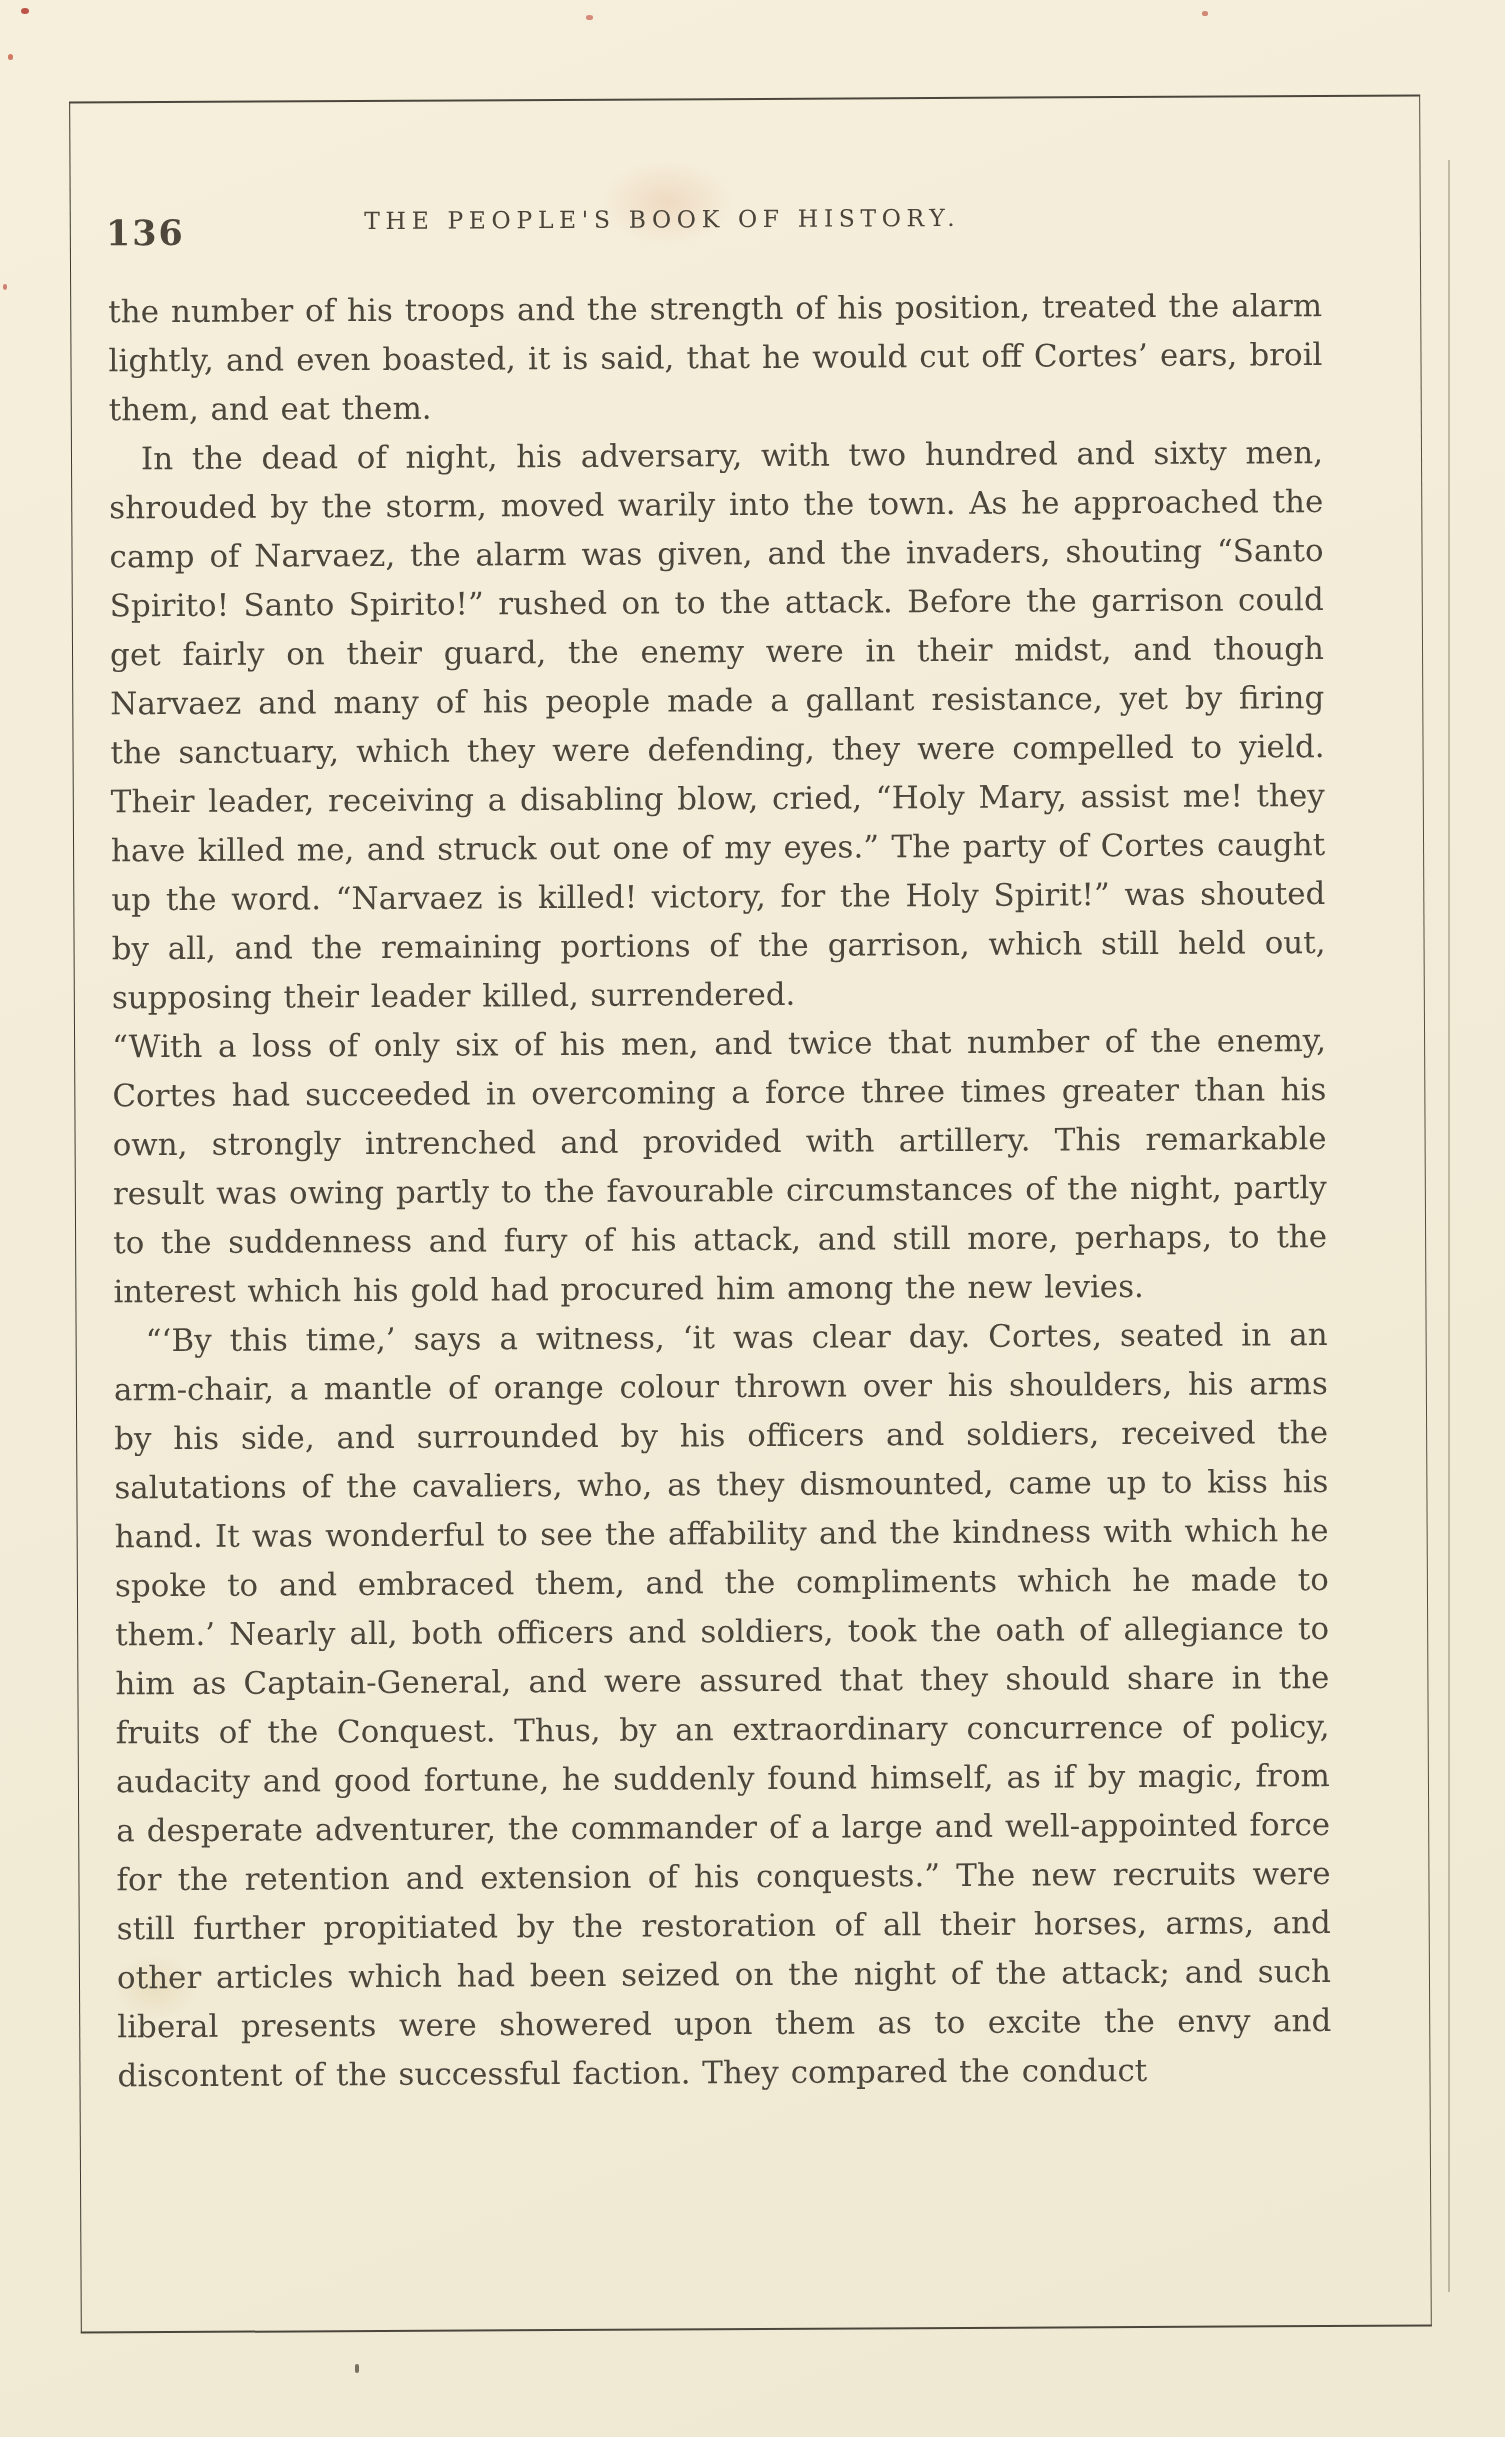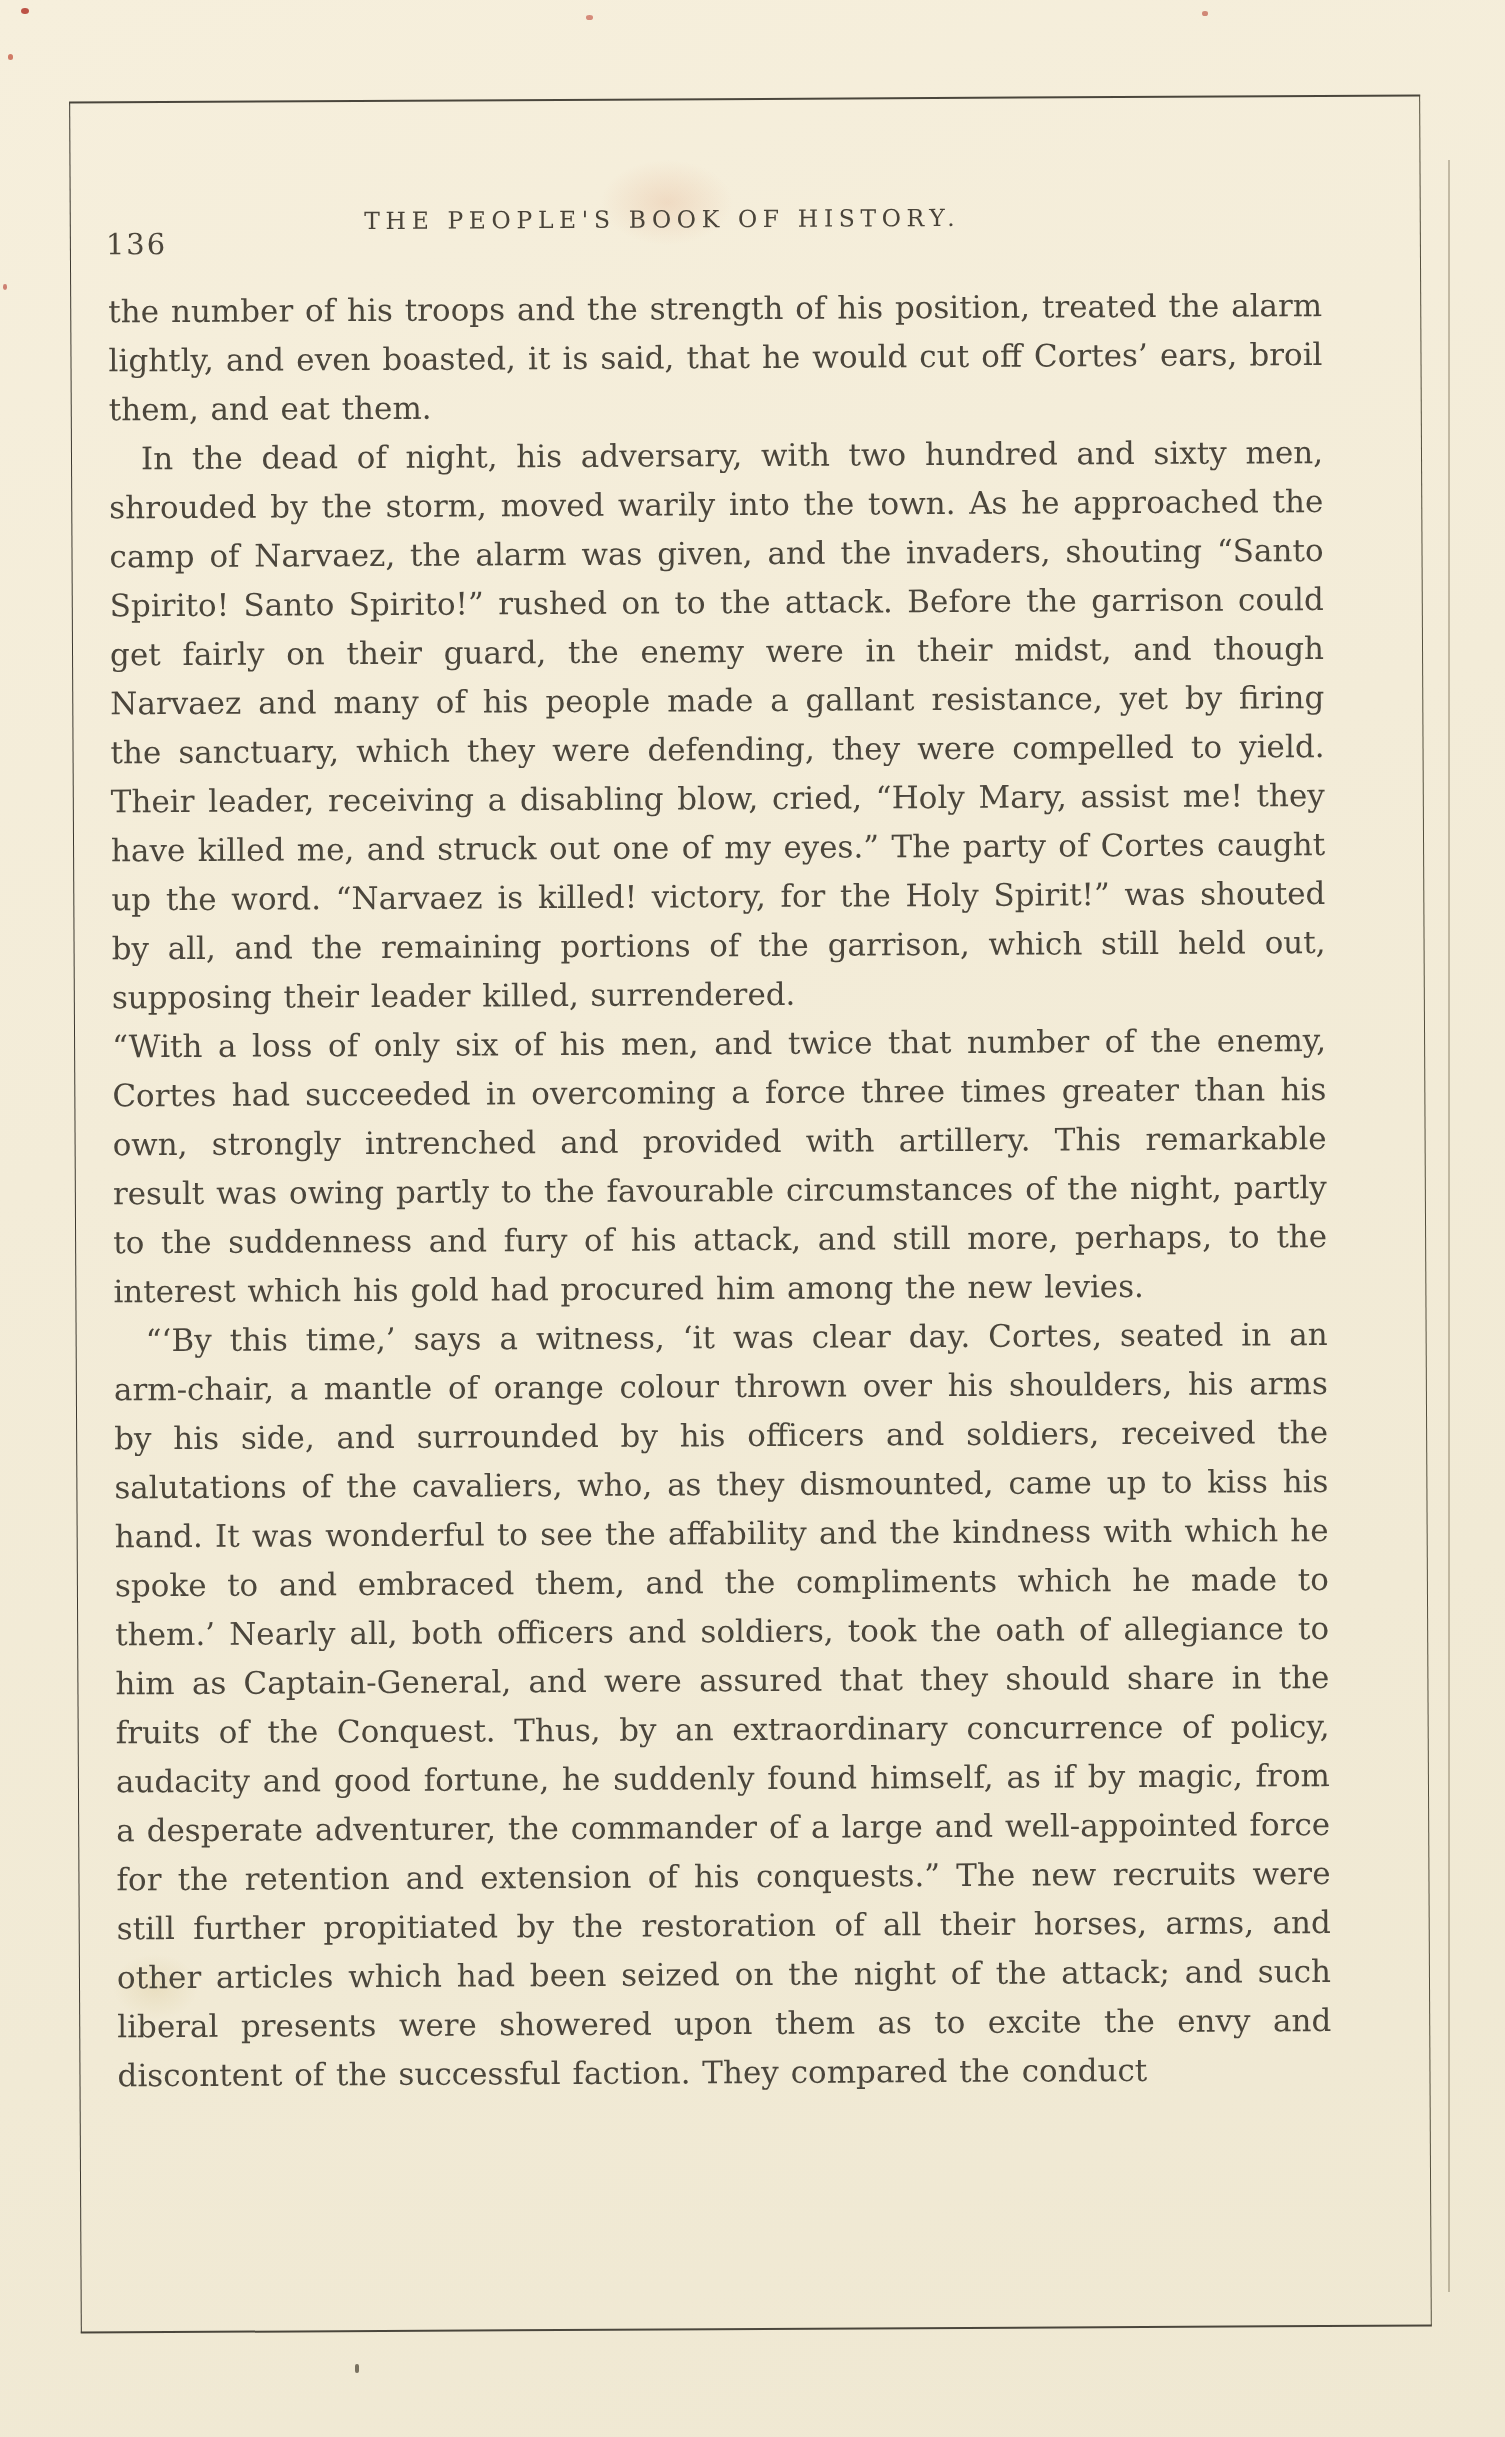--- a/index.html
+++ b/index.html
@@ -54,24 +54,25 @@
   .header-row {
     position: absolute;
     left: 111px;
     top: 205px;
     width: 1216px;
     height: 39px;
   }
   .page-number {
     position: absolute;
     left: 0;
-    top: 19px;
-    font-size: 29px;
+    top: 4px;
+    font-size: 35px;
     letter-spacing: 1.9px;
     color: #4d473c;
+    font-weight: bold;
   }
   .running-title {
     position: absolute;
     left: 141px;
     right: 244px;
     top: 0;
     text-align: center;
     font-size: 23.5px;
     letter-spacing: 5.6px;
     color: #4a443a;

